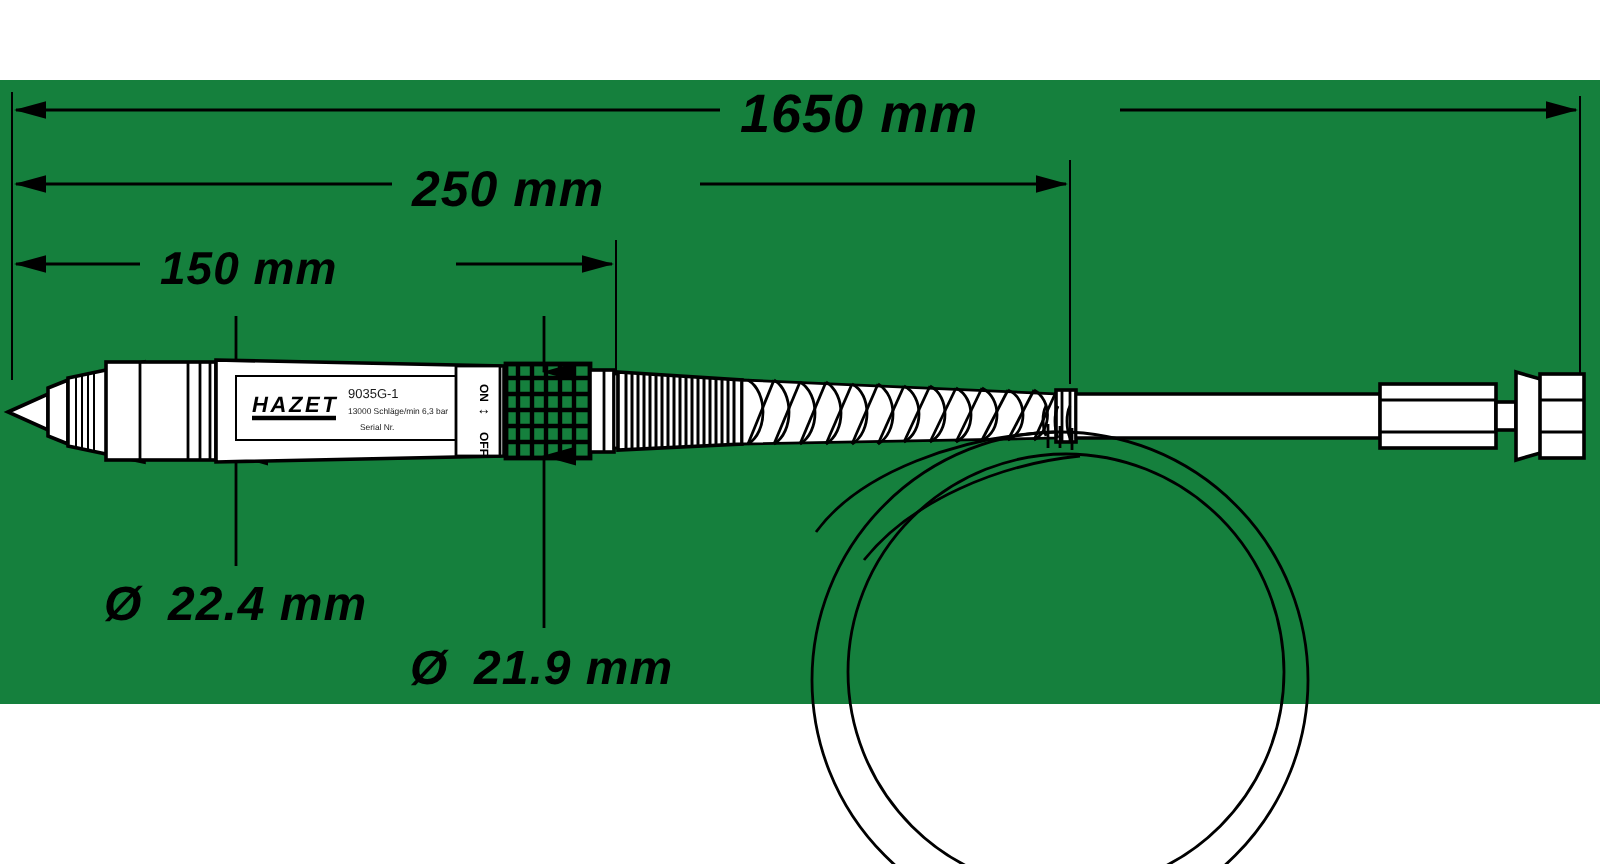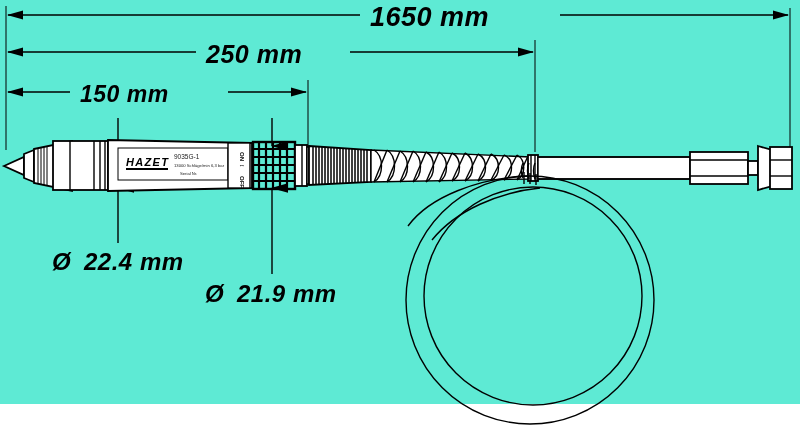--- a/index.html
+++ b/index.html
@@ -9,22 +9,23 @@
   }
   body {
     width: 800px;
     height: 432px;
     font-family: "Liberation Sans", sans-serif;
     overflow: hidden;
   }
   #drawing-root {
     position: relative;
     width: 800px;
-    height: 404px;
-    background: #5eead4;
+    height: 312px;
+    background: #15803d;
+    margin-top: 40px;
   }
   #drawing-svg {
     position: absolute;
     left: 0;
     top: 0;
     width: 800px;
     height: 432px;
     display: block;
   }
   .dim-text {

